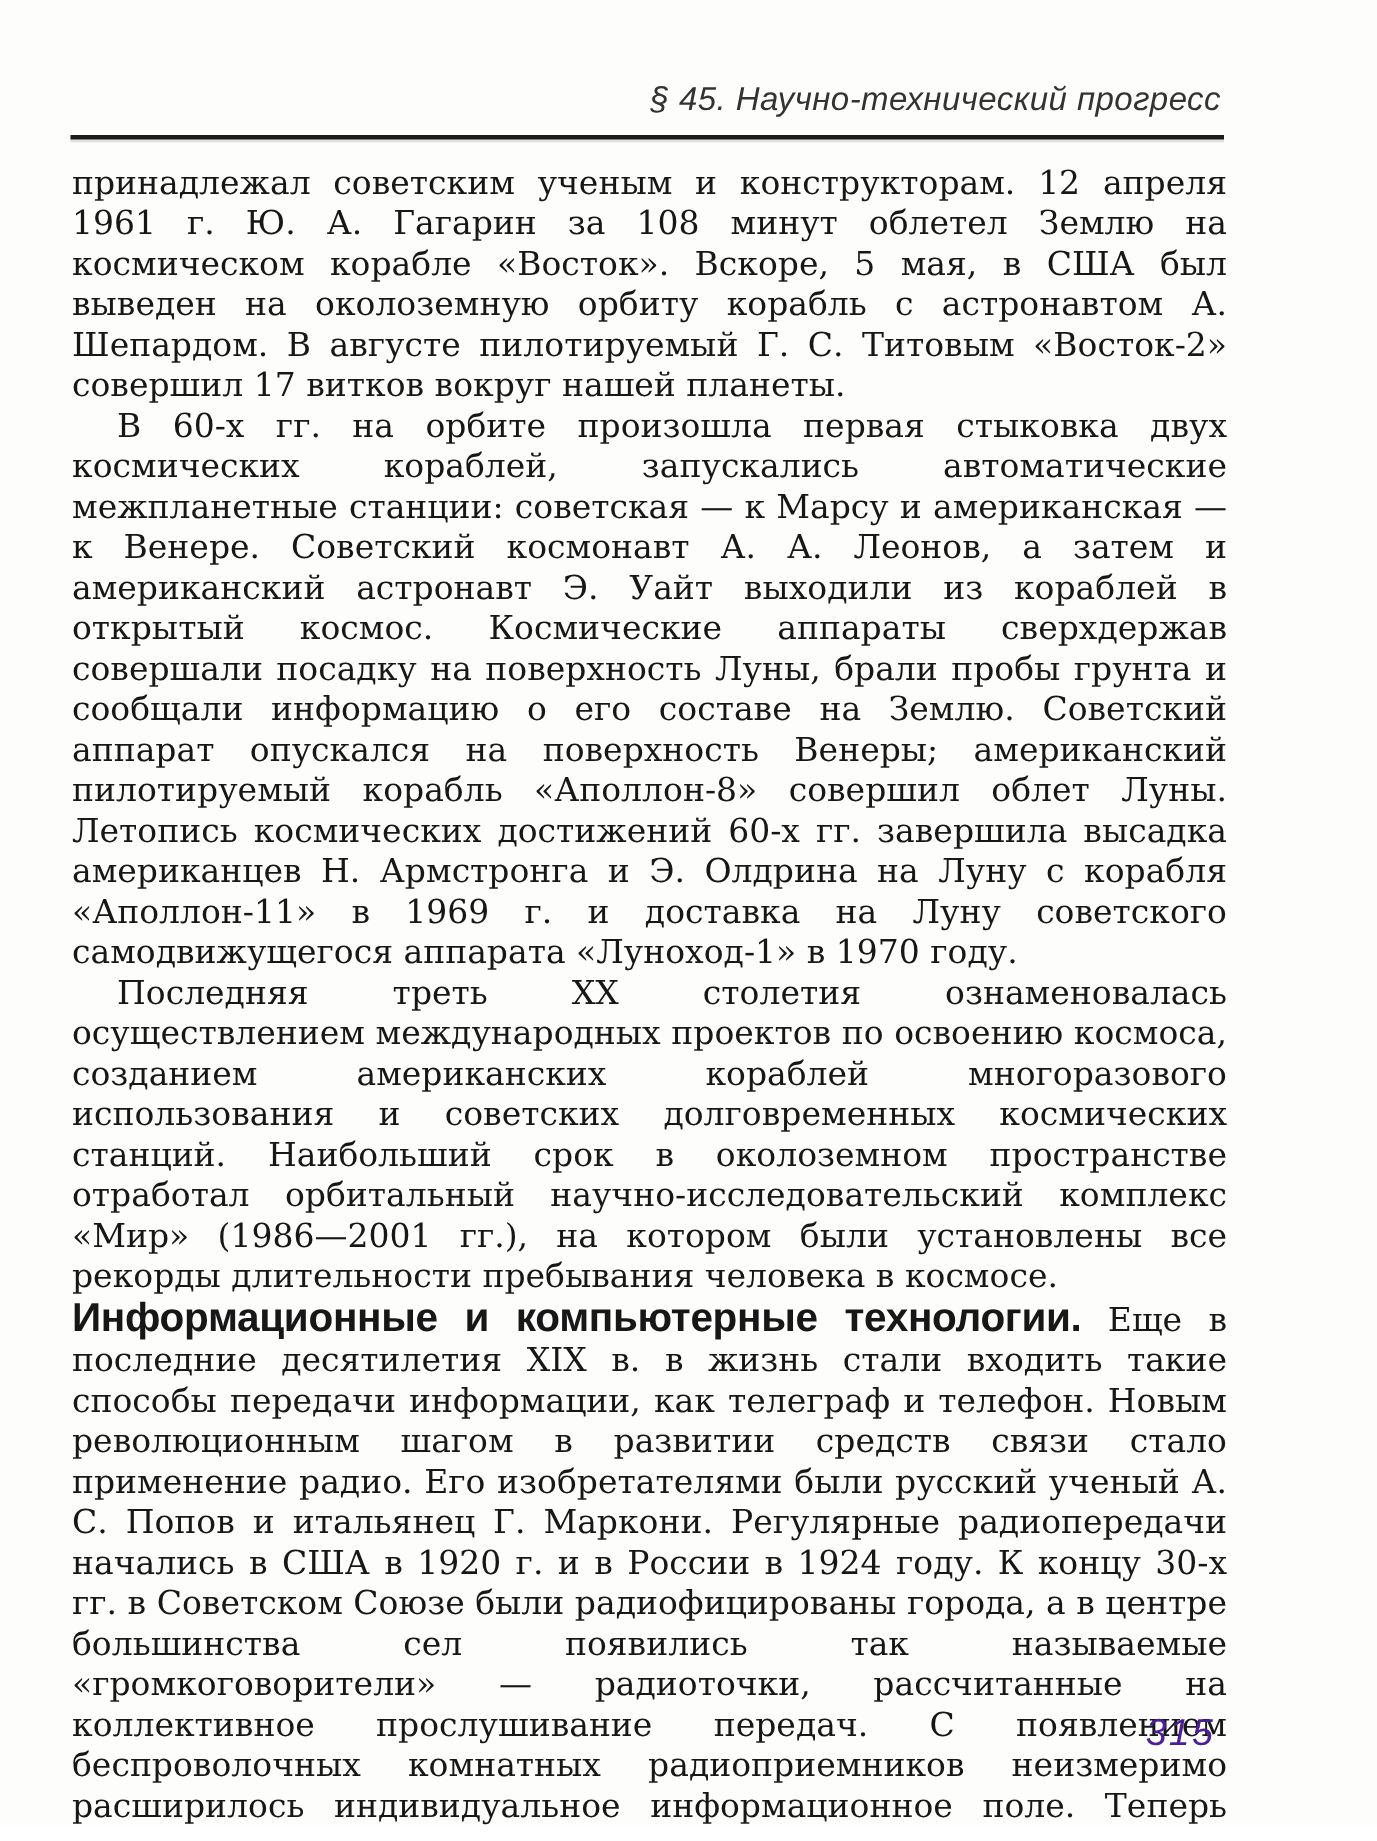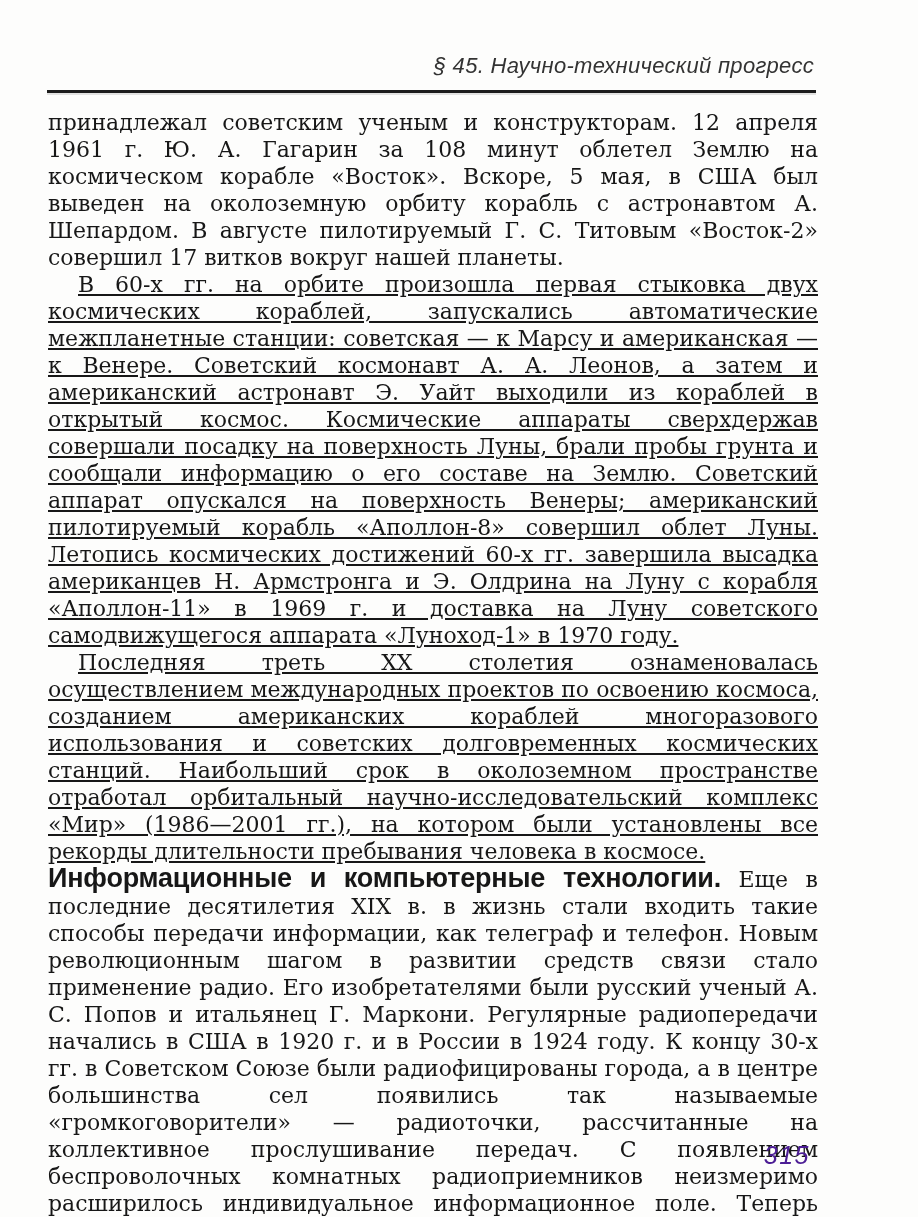--- a/index.html
+++ b/index.html
@@ -45,21 +45,20 @@
     line-height: 27px;
     text-align: justify;
     text-justify: inter-word;
   }
   .text-block p {
     margin: 0;
     padding: 0;
   }
   .para-indent {
     text-indent: 30px;
-    text-decoration: underline;
   }
   .lead {
     font-family: "Liberation Sans", sans-serif;
     font-weight: bold;
     font-size: 27px;
     letter-spacing: -0.2px;
   }
   .page-number {
     position: absolute;
     top: 1141px;

